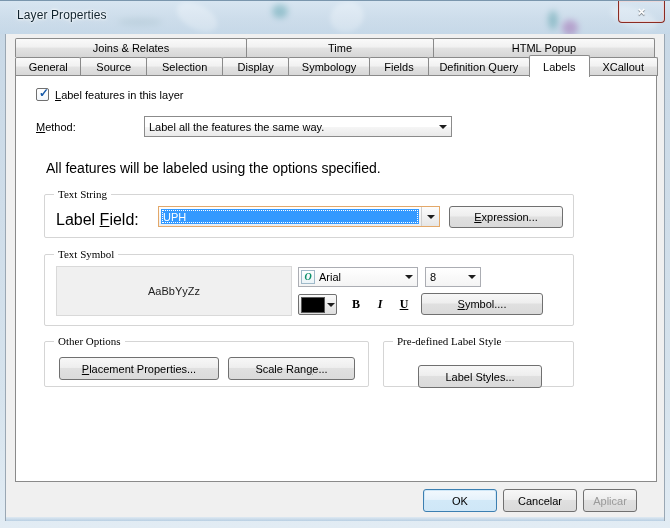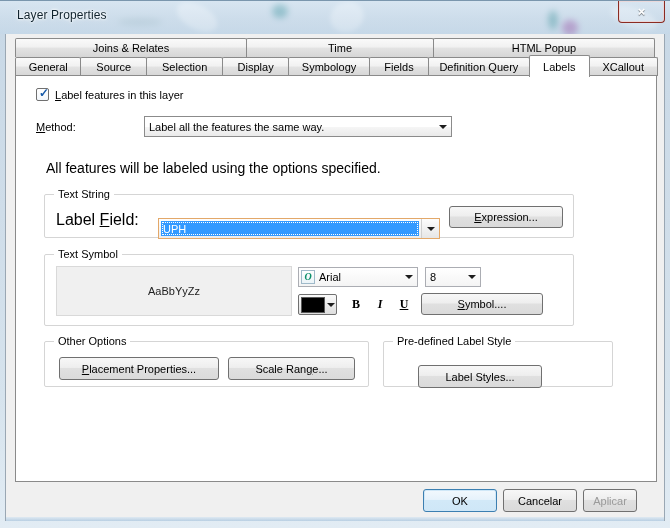--- a/index.html
+++ b/index.html
@@ -248,26 +248,27 @@
     border-radius: 2px;
   }
   .group > .gtitle {
     position: absolute;
     top: -7px;
     left: 9px;
     background: #ffffff;
     padding: 0 4px;
     font-size: 11px;
     color: #000;
+    font-family: Liberation Serif, serif;
   }
 
   #grp-textstring { left: 28px; top: 118px; width: 530px; height: 44px; }
   #grp-textsymbol { left: 28px; top: 178px; width: 530px; height: 72px; }
   #grp-otheroptions { left: 28px; top: 265px; width: 325px; height: 46px; }
-  #grp-labelstyle  { left: 367px; top: 265px; width: 230px; height: 46px; }
+  #grp-labelstyle  { left: 367px; top: 265px; width: 191px; height: 46px; }
 
   .labelfield-label {
     position: absolute;
     left: 11px;
     top: 16px;
     font-size: 16px;
   }
   .combo-focus {
     position: absolute;
     left: 113px;
@@ -526,21 +527,21 @@
           </div>
         </div>
 
         <div class="note lbl">All features will be labeled using the options specified.</div>
 
         <div class="group" id="grp-textstring">
           <span class="gtitle">Text String</span>
 
           <span class="labelfield-label lbl">Label <span class="uline">F</span>ield:</span>
 
-          <div class="combo-focus" style="border-color: rgb(227, 168, 105); margin-top: 12px;">
+          <div class="combo-focus" style="border-color: rgb(227, 168, 105);">
             <span class="sel" style="background: rgb(51, 153, 255);">UPH</span>
             <span class="cbarrow">
                 <span class="arrow-down"></span>
               </span>
           </div>
 
           <div class="btn" id="btn-expression">
             <span><span class="uline">E</span><span title="Expression...">xpression...</span></span>
           </div>
         </div>

